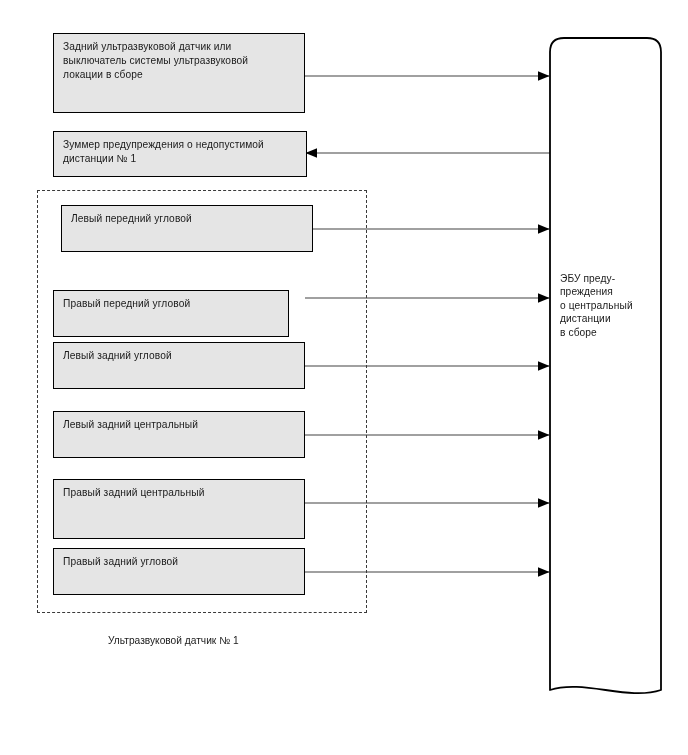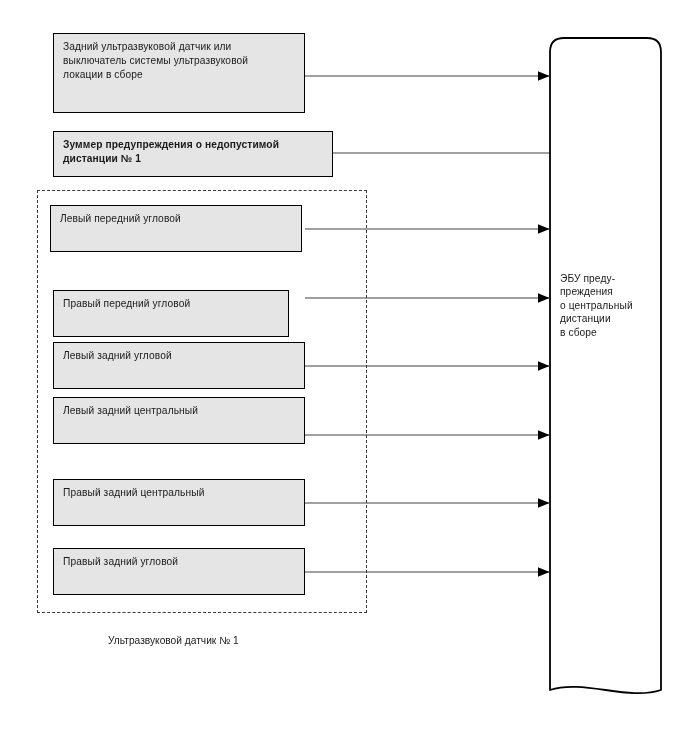--- a/index.html
+++ b/index.html
@@ -103,41 +103,41 @@
         <path d="M 550 690 L 550 52 Q 550 38 564 38 L 647 38 Q 661 38 661 52 L 661 690 C 627.7 701 583.3 679 550 690 Z" fill="#ffffff" stroke="#000000" stroke-width="1.8" stroke-linejoin="round"></path>
       </g>
   </svg>
 
   <div>
     <div class="comp-box" style="left: 53px; top: 33px; width: 252px; height: 80px;">
       <div class="comp-label">Задний ультразвуковой датчик или
 выключатель системы ультразвуковой
 локации в сборе</div>
     </div>
-    <div class="comp-box" style="left: 53px; top: 131px; width: 280px; height: 46px; font-weight: bold;">
+    <div class="comp-box" style="left: 53px; top: 131px; width: 254px; height: 46px;">
       <div class="comp-label">Зуммер предупреждения о недопустимой
 дистанции № 1</div>
     </div>
   </div>
 
   <div class="group-frame" style="left: 37px; top: 190px; width: 330px; height: 423px;"></div>
   <div id="sensor-boxes">
-      <div class="comp-box" style="left: 50px; top: 205px; width: 252px; height: 47px;">
+      <div class="comp-box" style="left: 61px; top: 205px; width: 252px; height: 47px;">
         <div class="comp-label">Левый передний угловой</div>
       </div>
       <div class="comp-box" style="left: 53px; top: 290px; width: 236px; height: 47px;">
         <div class="comp-label">Правый передний угловой</div>
       </div>
       <div class="comp-box" style="left: 53px; top: 342px; width: 252px; height: 47px;">
         <div class="comp-label">Левый задний угловой</div>
       </div>
-      <div class="comp-box" style="left: 53px; top: 397px; width: 252px; height: 47px;">
+      <div class="comp-box" style="left: 53px; top: 411px; width: 252px; height: 47px;">
         <div class="comp-label">Левый задний центральный</div>
       </div>
-      <div class="comp-box" style="left: 53px; top: 479px; width: 252px; height: 47px;">
+      <div class="comp-box" style="left: 53px; top: 479px; width: 252px; height: 60px;">
         <div class="comp-label">Правый задний центральный</div>
       </div>
       <div class="comp-box" style="left: 53px; top: 548px; width: 252px; height: 47px;">
         <div class="comp-label">Правый задний угловой</div>
       </div>
     </div>
   <div class="group-caption" style="left: 108px; top: 618px;">Ультразвуковой датчик № 1</div>
 
   <div id="ecu-module" style="left: 550px; top: 38px; width: 111px; height: 652px;">
     <div class="ecu-label" style="left: 10px; top: 234px;">ЭБУ преду-

